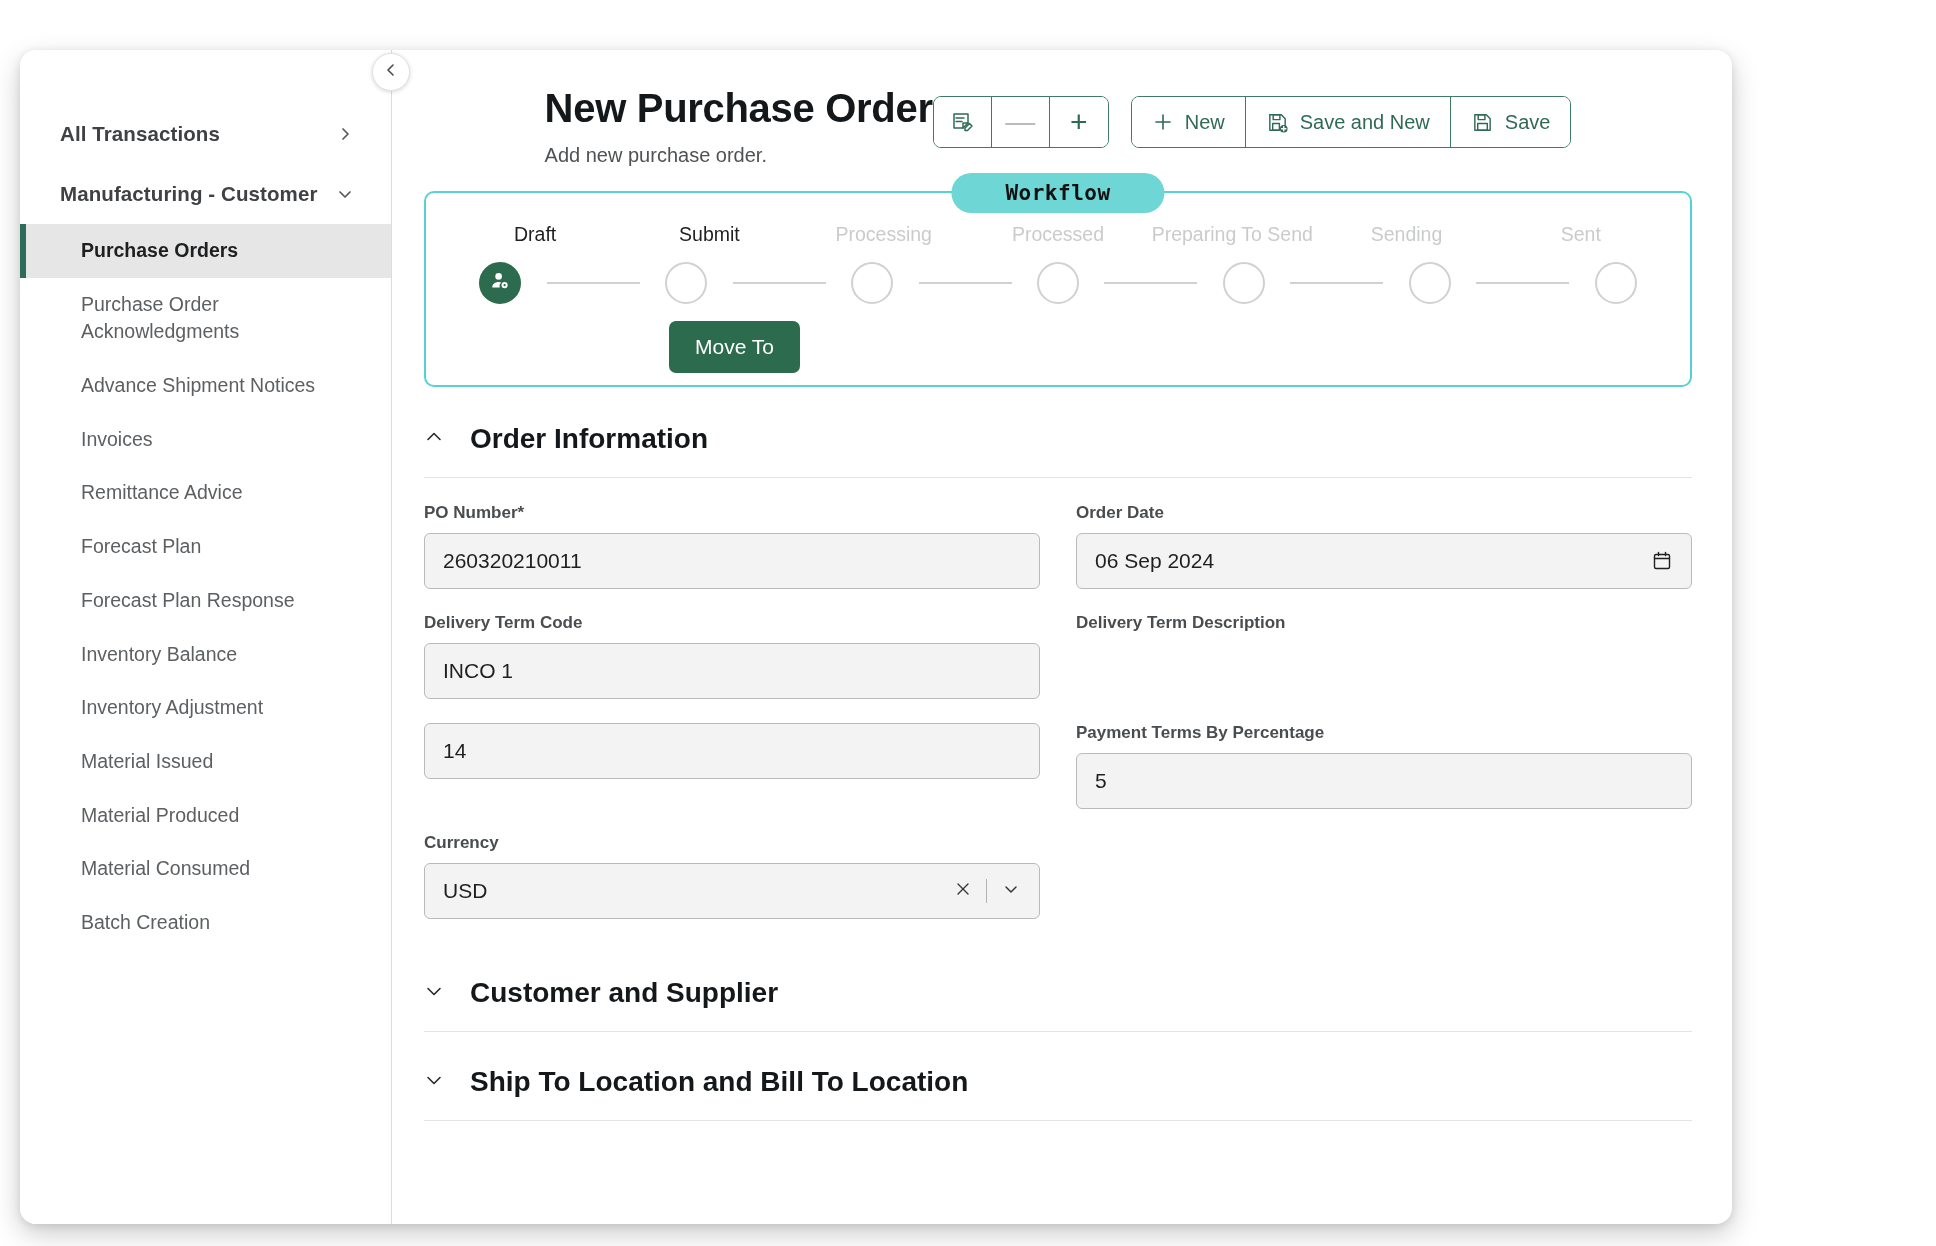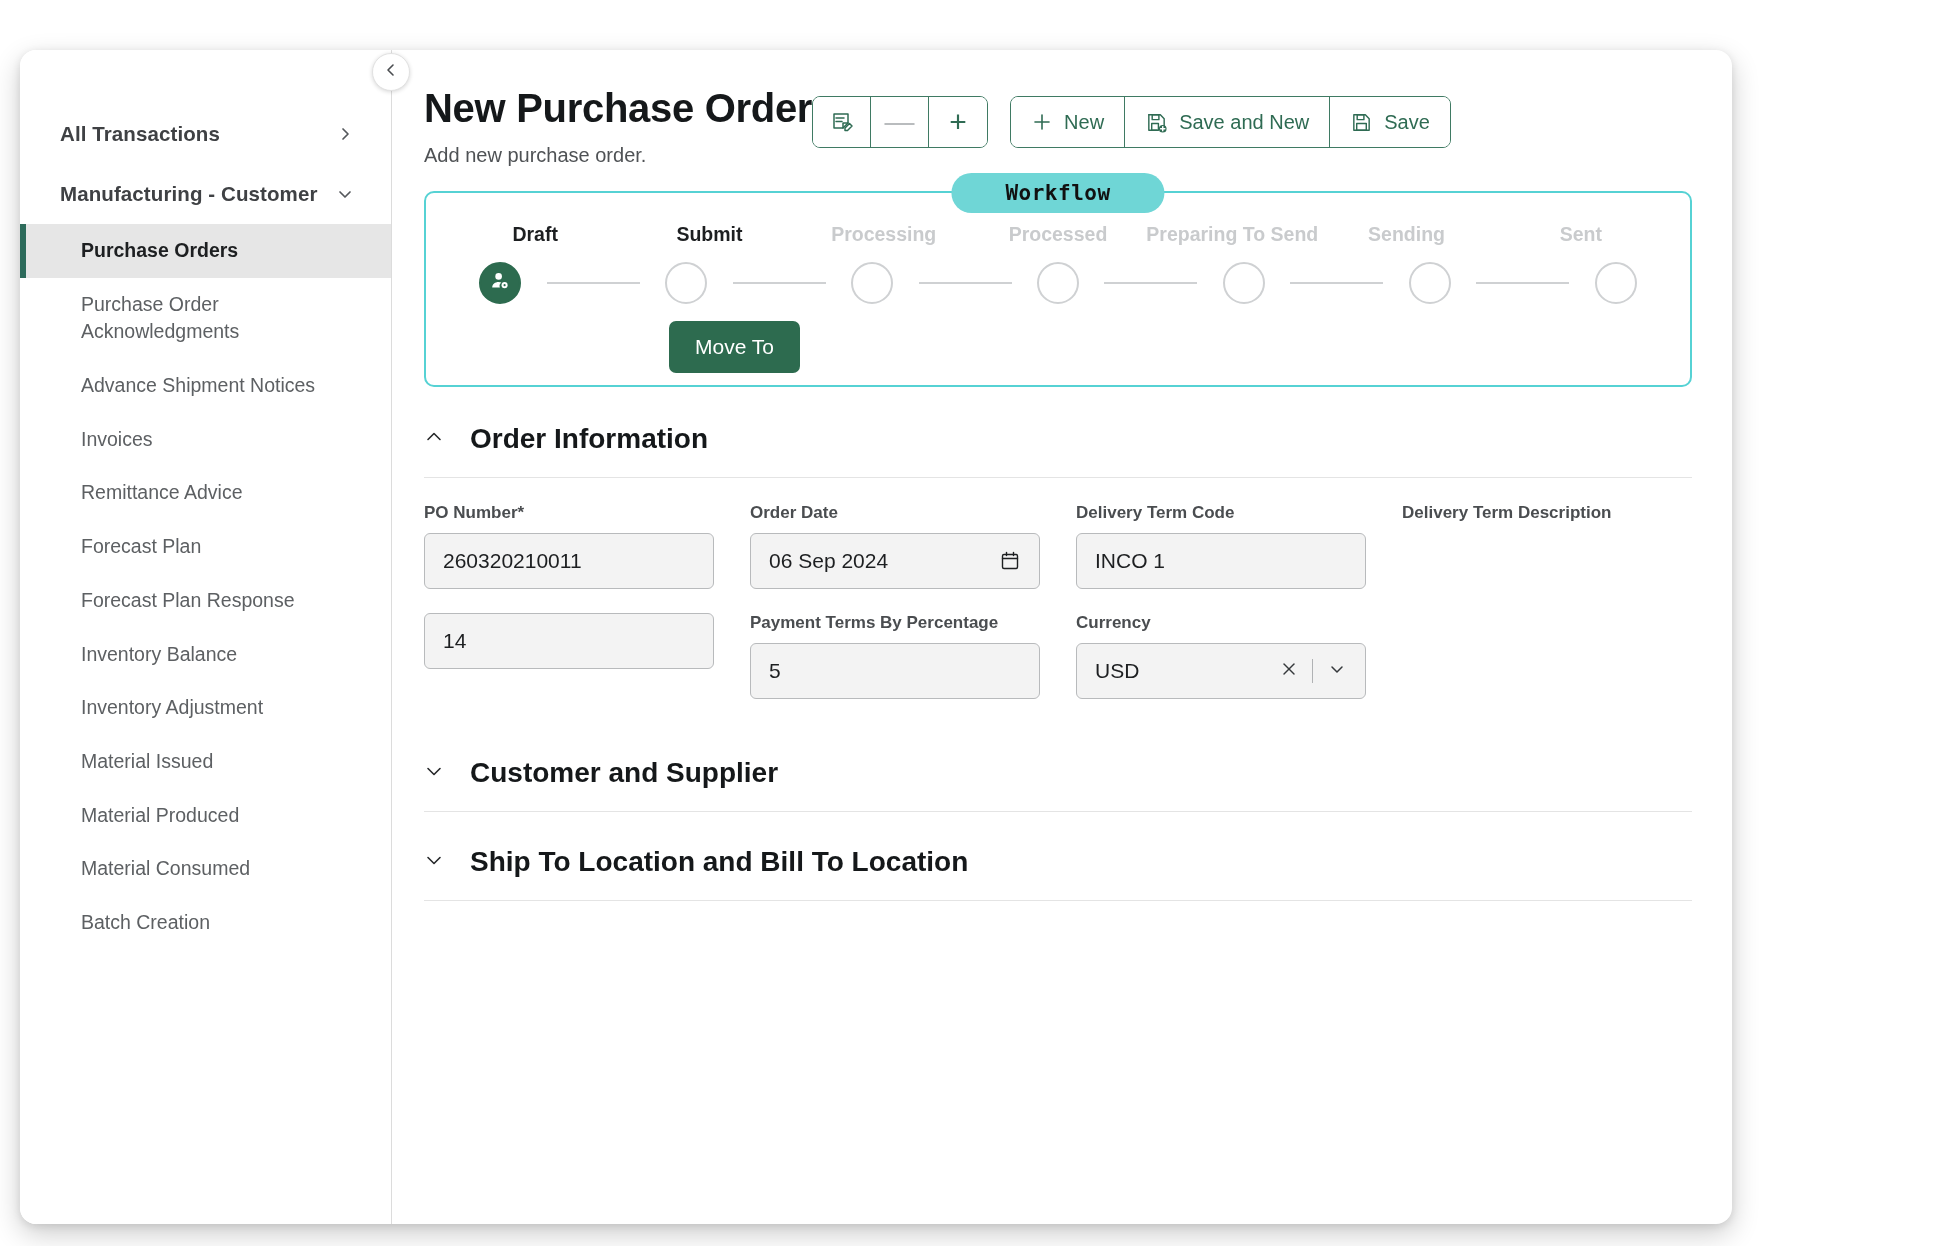--- a/index.html
+++ b/index.html
@@ -100,21 +100,21 @@
   #main {
     flex: 1 1 auto;
     padding: 36px 40px 0 32px;
     position: relative;
     overflow: hidden;
   }
 
   #header-row {
     display: flex;
     align-items: flex-start;
-    justify-content: flex-start;
+    justify-content: center;
   }
   #page-title {
     font-size: 40px;
     font-weight: bold;
     color: #15181a;
     letter-spacing: -0.3px;
     line-height: 1.1;
   }
   #page-subtitle {
     font-size: 20px;
@@ -177,21 +177,21 @@
     letter-spacing: 0.5px;
   }
 
   #steps-labels {
     display: flex;
     padding-top: 30px;
   }
   .step-col { flex: 1 1 0; text-align: center; position: relative; }
   .step-label {
     font-size: 19.5px;
-    font-weight: bold;
+    font-weight: normal;
     color: #c9cbcd;
     white-space: nowrap;
   }
   .step-col.done .step-label,
   .step-col.current .step-label { color: #1d1f21; }
 
   #steps-track {
     display: flex;
     align-items: center;
     margin-top: 16px;
@@ -252,21 +252,21 @@
   }
   .section-title {
     font-size: 28px;
     font-weight: bold;
     color: #15181a;
   }
   .sec-chev { color: #27292b; display: block; }
 
   .grid-2 {
     display: grid;
-    grid-template-columns: 1fr 1fr 1fr 1fr;
+    grid-template-columns: 1fr 1fr;
     column-gap: 36px;
     row-gap: 0px;
     padding-top: 25px;
   }
   .field { margin-bottom: 24px; }
   .field-label {
     font-size: 17px;
     font-weight: bold;
     color: #4a4d50;
     margin-bottom: 10px;

